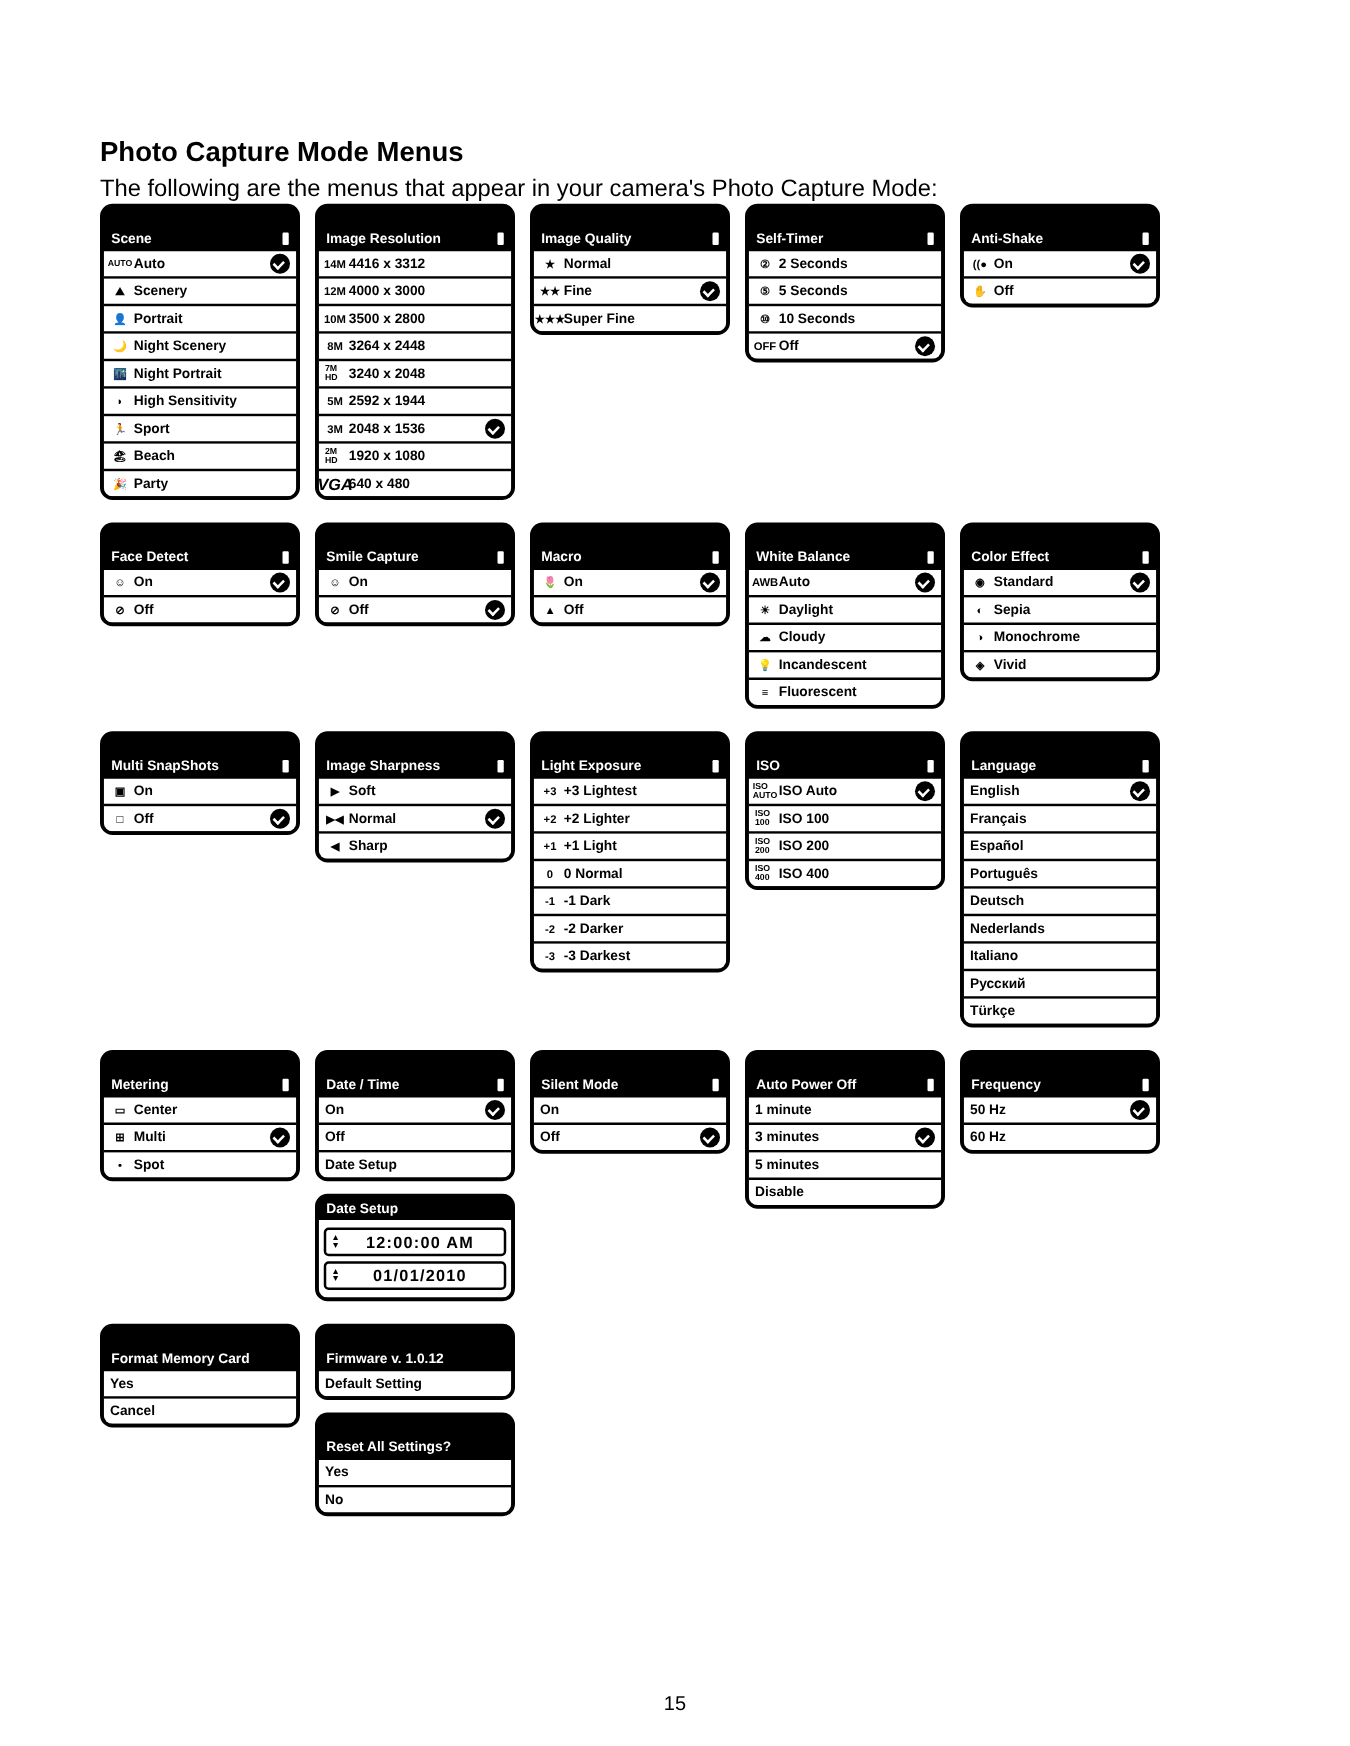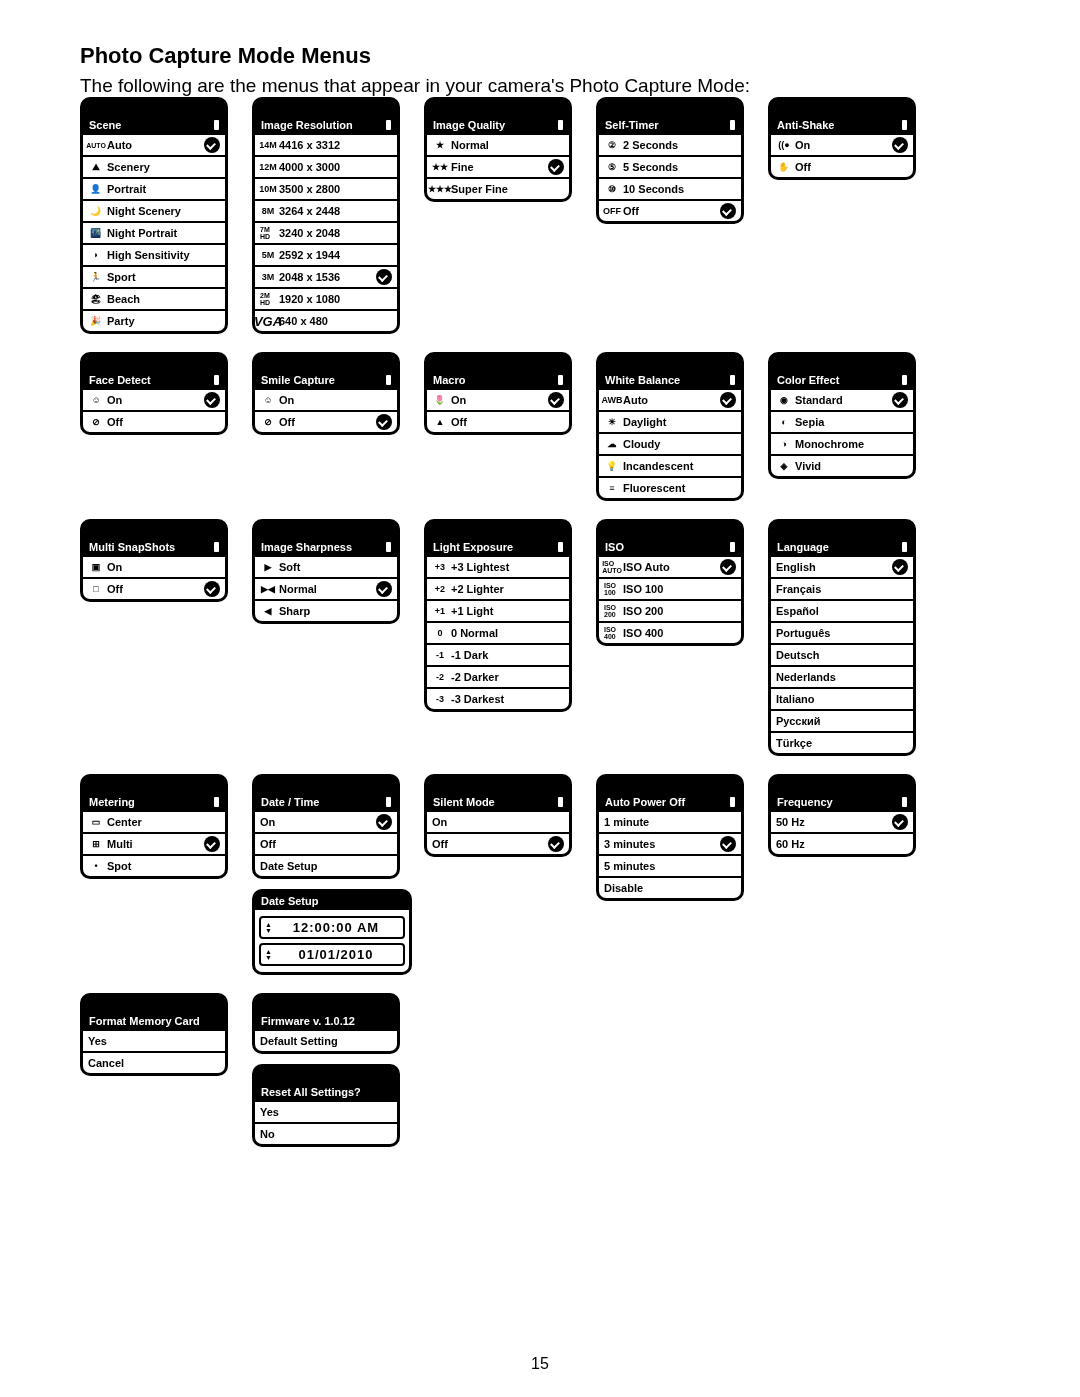--- a/index.html
+++ b/index.html
@@ -1,23 +1,23 @@
 <!DOCTYPE html>
 <html><head>
 <meta charset="utf-8">
 <style>
   * { box-sizing: border-box; }
   html, body { margin: 0; padding: 0; background: #fff; color: #000; }
   body { width: 1080px; min-height: 1397px; position: relative; font-family: Arial, Helvetica, sans-serif; }
-  .page { padding: 43px 75px 40px 80px; }
+  .page { padding: 109px 75px 40px 80px; }
   h1.title { font-size: 22px; font-weight: bold; margin: 0 0 6px 0; }
   p.intro { font-size: 19px; margin: 0 0 0 0; }
   .grid { display: grid; grid-template-columns: repeat(5, 160px); column-gap: 12px; row-gap: 18px; align-items: start; }
   .cell { display: flex; flex-direction: column; gap: 10px; }
-  .menu { width: 148px; border: 3px solid #000; border-radius: 10px; background: #000; overflow: hidden; }
+  .menu { width: 160px; border: 3px solid #000; border-radius: 10px; background: #000; overflow: hidden; }
   .tab-row { height: 16px; display: flex; align-items: flex-end; padding-left: 6px; }
   .tab { width: 22px; height: 16px; background: #000; border-radius: 5px 5px 0 0; color: #fff; font-size: 9px; display: flex; align-items: center; justify-content: center; }
   .menu-title { background: #000; color: #fff; font-size: 11px; font-weight: bold; padding: 3px 6px 4px 6px; display: flex; justify-content: space-between; align-items: center; }
   .menu-title.with-scroll::after { content: ""; width: 5px; height: 10px; background: #fff; border-radius: 1px; }
   .items { background: #000; }
   .item { background: #fff; color: #000; border-bottom: 2px solid #000; padding: 2px 5px; display: flex; align-items: center; font-size: 11px; font-weight: bold; min-height: 18px; }
   .item:last-child { border-bottom: none; }
   .item .icon { width: 16px; flex-shrink: 0; display: inline-flex; align-items: center; justify-content: center; font-size: 10px; margin-right: 3px; }
   .item .label { flex: 1; }
   .item .check { width: 16px; height: 16px; flex-shrink: 0; }

